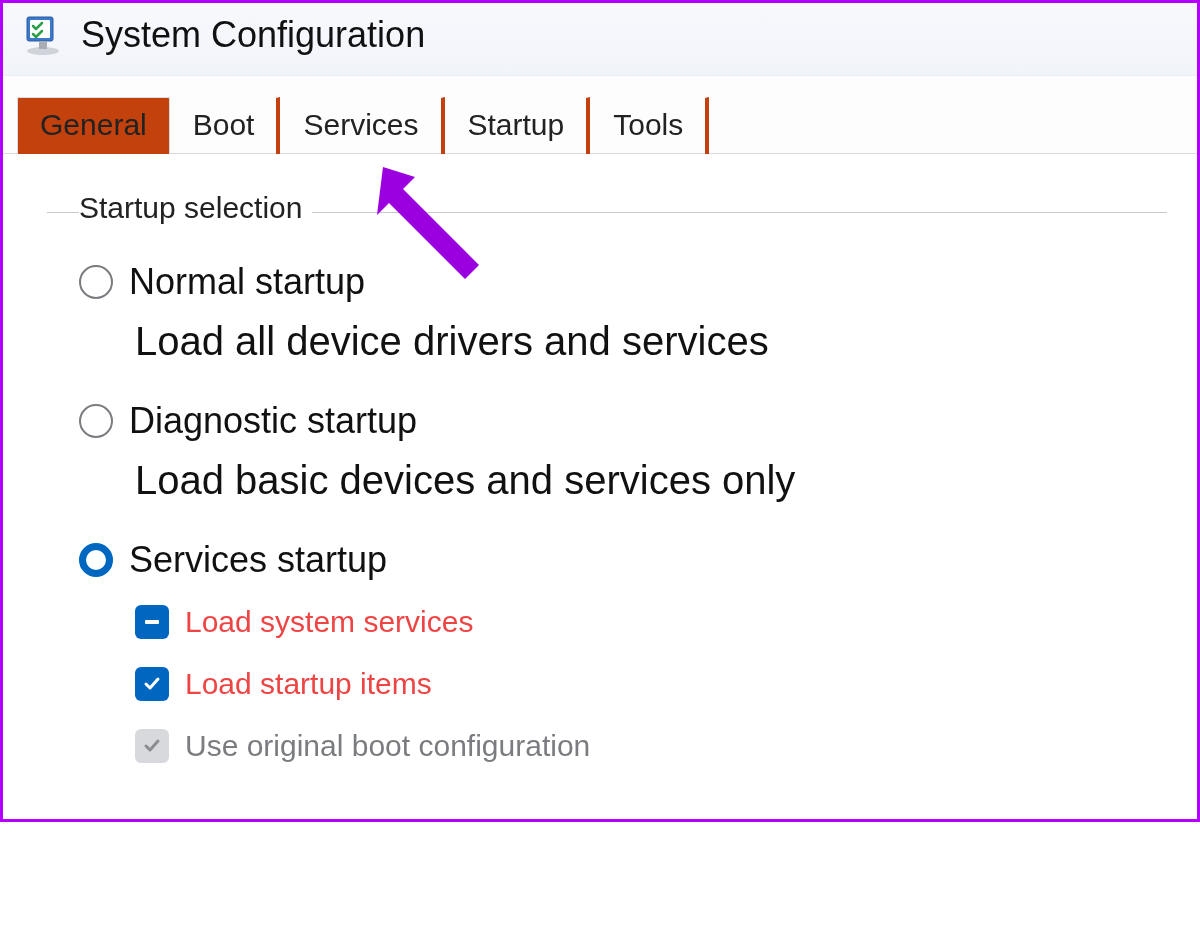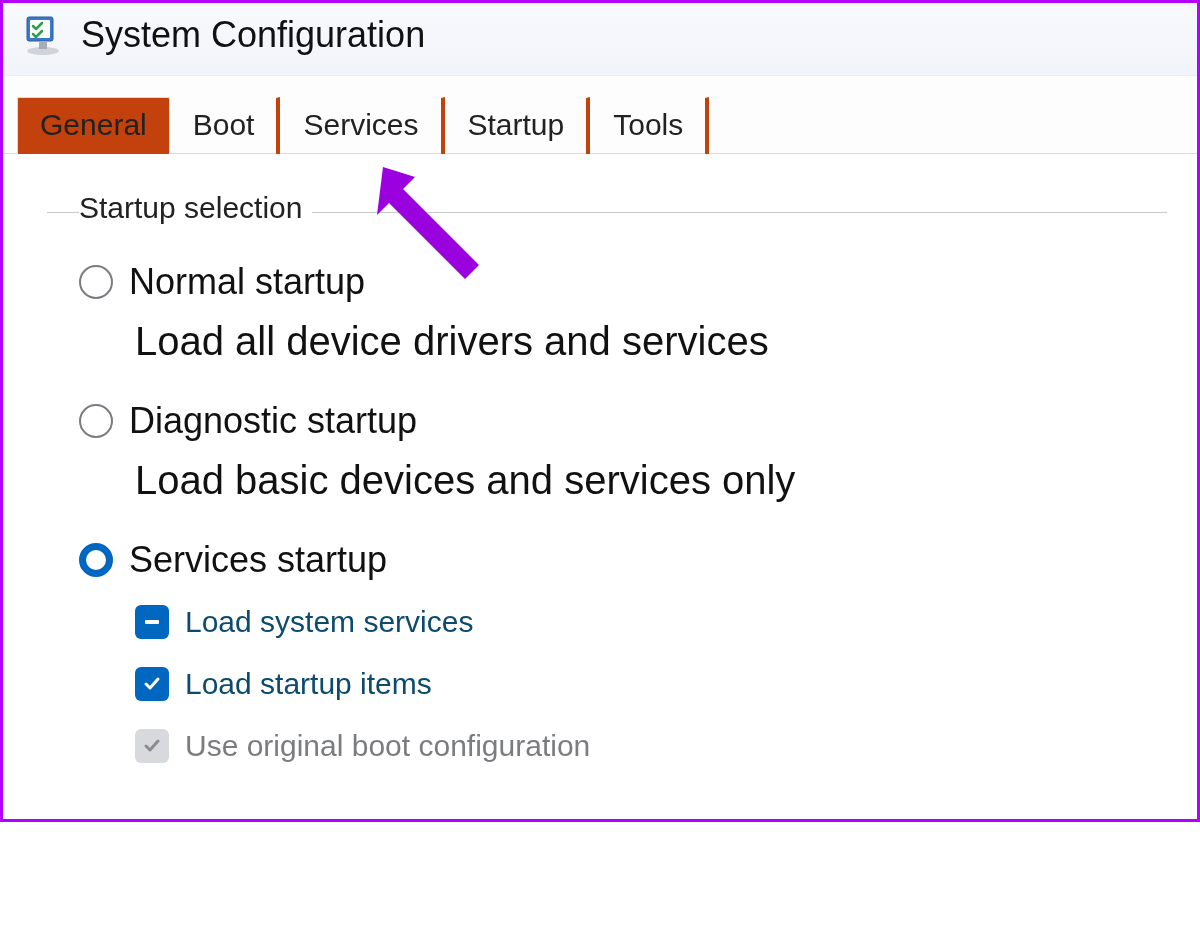--- a/index.html
+++ b/index.html
@@ -131,21 +131,21 @@
     margin: 24px 0 0 56px;
   }
   .check-row {
     display: flex;
     align-items: center;
     gap: 16px;
     margin-bottom: 28px;
   }
   .check-label {
     font-size: 30px;
-    color: #0c4a6e;
+    color: #ef4444;
   }
   .check-label.disabled { color: #7a7c80; }
 
   .checkbox {
     width: 34px; height: 34px;
     border-radius: 6px;
     display: inline-flex;
     align-items: center; justify-content: center;
     flex-shrink: 0;
   }

